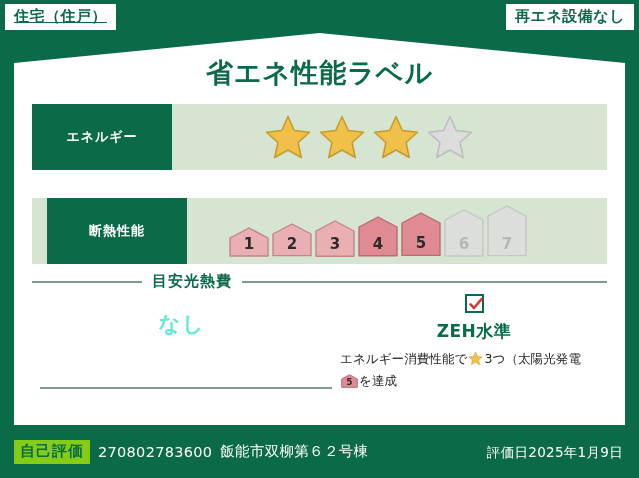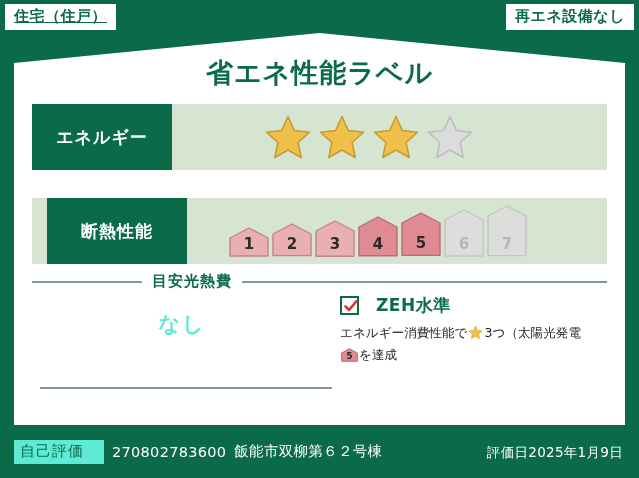--- a/index.html
+++ b/index.html
@@ -79,21 +79,21 @@
     align-items: stretch;
   }
   #row-energy     { top: 104px; }
   #row-insulation { top: 198px; padding-left: 15px; }
 
   .grade-label {
     width: 140px;
     background: #0b6b48;
     color: #ffffff;
     font-weight: bold;
-    font-size: 17px;
+    font-size: 13px;
     letter-spacing: 1px;
     display: flex;
     flex-direction: column;
     align-items: center;
     justify-content: center;
     line-height: 1.35;
     flex: none;
   }
   .grade-label span { display: block; }
 
@@ -170,21 +170,22 @@
 
   
   #zeh-block {
     position: absolute;
     left: 308px; top: 22px;
     width: 268px;
   }
   #zeh-title-row {
     display: flex;
     align-items: center;
-    gap: 17px;
+    gap: 7px;
+    flex-direction: column;
   }
   #zeh-checkbox {
     width: 19px; height: 19px;
     border: 2px solid #0b6b48;
     background: #ffffff;
     position: relative;
     flex: none;
   }
   #zeh-checkbox svg { position: absolute; left: 1px; top: 0px; }
   #zeh-title {
@@ -214,26 +215,26 @@
     color: #ffffff;
   }
   #footer-left {
     position: absolute;
     left: 14px; top: 14px;
     display: flex;
     align-items: center;
     gap: 8px;
   }
   #assessment-badge {
-    background: #5eead4;
-    color: #0b6b48;
-    font-weight: normal;
+    background: #84cc16;
+    color: #0b6b48;
+    font-weight: bold;
     font-size: 15px;
     letter-spacing: 1px;
-    padding: 3px 20px 4px 6px;
+    padding: 3px 6px 4px 6px;
     line-height: 1.1;
     white-space: nowrap;
   }
   #footer-id, #footer-address {
     font-size: 14.5px;
     letter-spacing: 0.3px;
     white-space: nowrap;
   }
   #footer-date {
     position: absolute;

